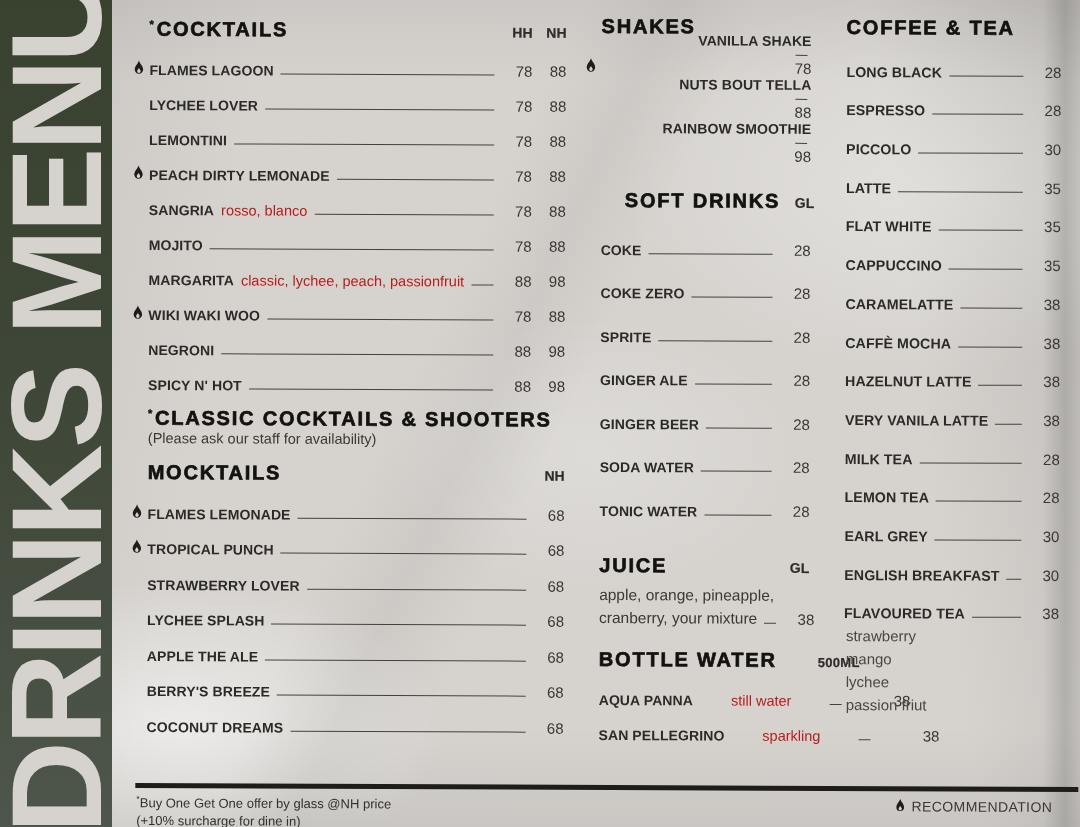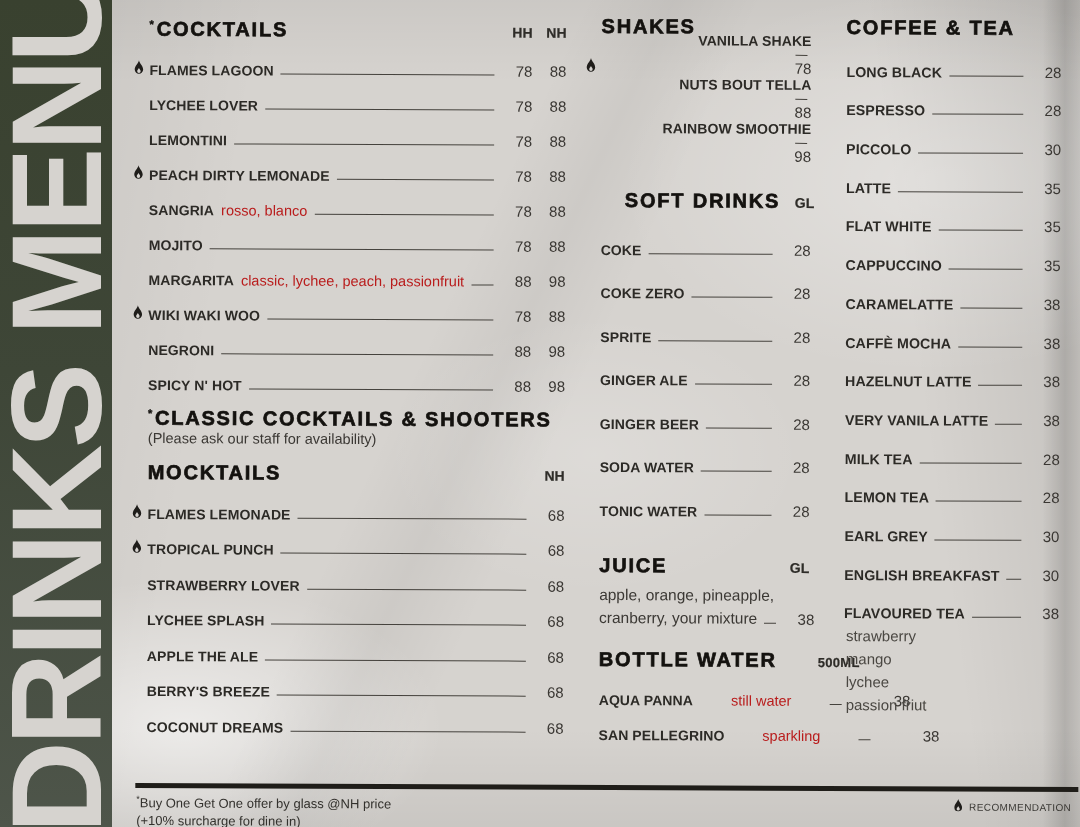--- a/index.html
+++ b/index.html
@@ -81,21 +81,21 @@
   .sec-bottle-water{margin-top:20px;}
   .sec-bottle-water .sec-head{margin-bottom:2px;}
   .sec-bottle-water .row{height:35px;gap:31px;}
   .sec-coffee-tea .sec-head{margin-bottom:2px;}
   .sec-coffee-tea .row{height:38.7px;}
 
   
   .footer-bar{position:absolute;left:137px;right:0;top:785px;height:5px;background:#1f1d19;}
   .footnote{position:absolute;left:138px;top:792px;font-size:13px;color:#33312d;line-height:18px;}
   .footnote sup{font-size:9px;}
-  .recommendation{position:absolute;right:7px;top:797px;display:flex;align-items:flex-end;gap:6px;font-size:10px;letter-spacing:.4px;color:#3a3834;font-weight:500;}
+  .recommendation{position:absolute;right:26px;top:797px;display:flex;align-items:flex-start;gap:6px;font-size:14px;letter-spacing:.4px;color:#3a3834;font-weight:500;}
   .recommendation .ric{line-height:0;}
 </style>
 </head>
 <body>
 
 <div class="page">
   <div class="paper"></div>
 
   <div class="sheet">
     <div class="col col-1">

